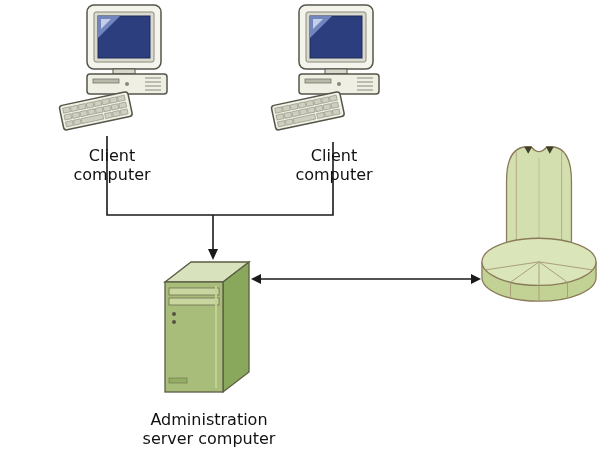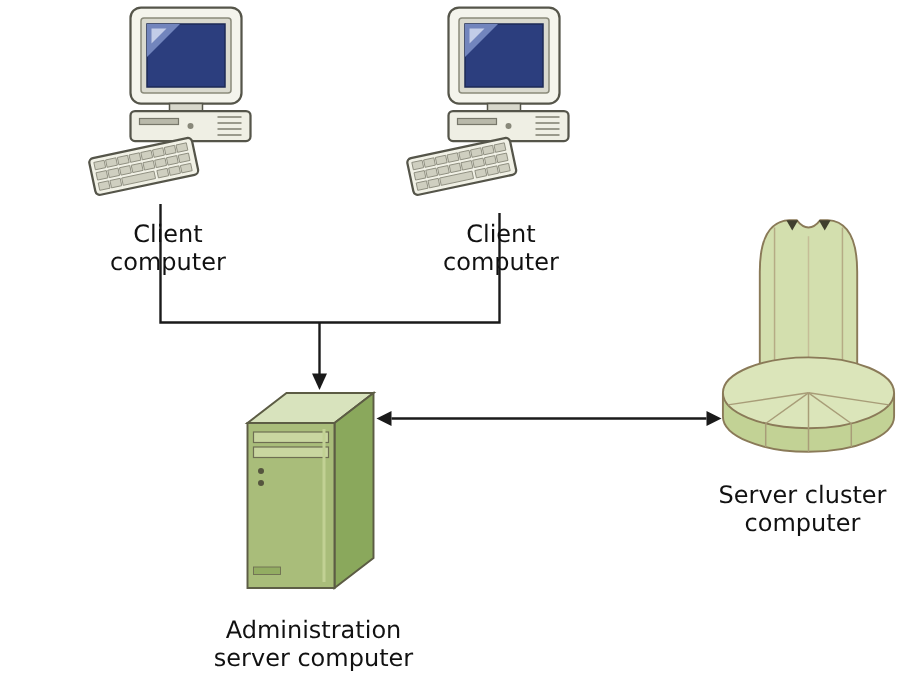--- a/index.html
+++ b/index.html
@@ -179,15 +179,14 @@
         <line x1="36" y1="152.8" x2="36" y2="168.8"></line>
         <line x1="65" y1="156" x2="65" y2="172"></line>
         <line x1="94" y1="152.8" x2="94" y2="168.8"></line>
       </g>
     </g>
   </svg>
 
   <div class="node-label lbl-client1">Client computer</div>
   <div class="node-label lbl-client2">Client computer</div>
   <div class="node-label lbl-admin">Administration server computer</div>
-  <div class="node-label lbl-cluster">Server cluster computer</div>
 
 </div>
 
 </body></html>

